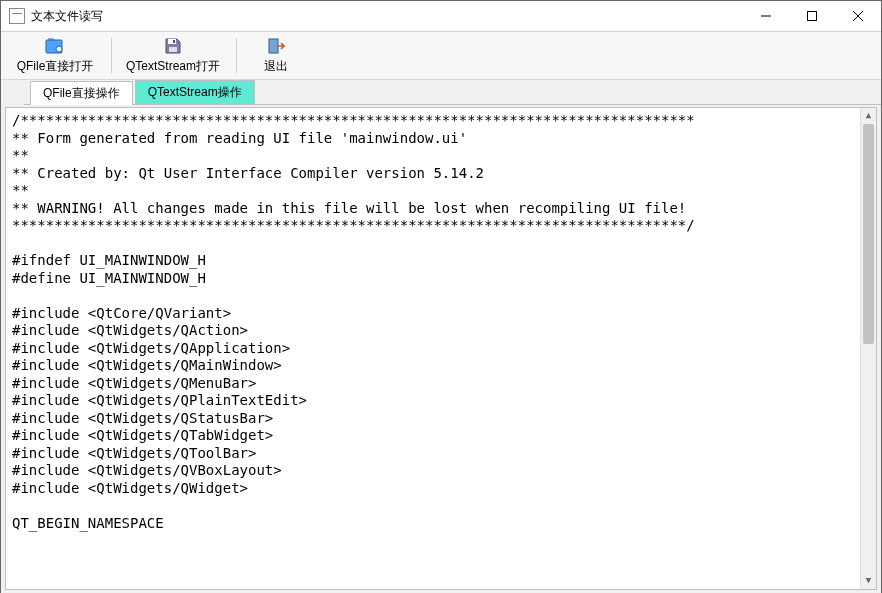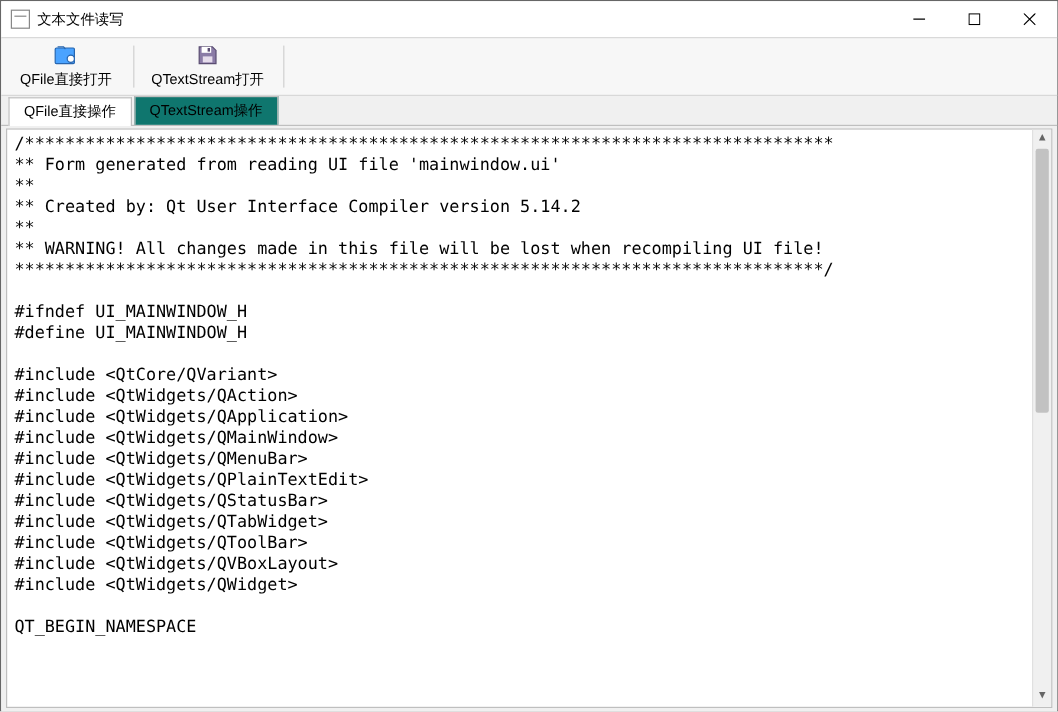--- a/index.html
+++ b/index.html
@@ -89,27 +89,28 @@
     margin: 4px 4px;
   }
 
   .tabs-row {
     height: 24px;
     background: #f0f0f0;
     display: flex;
     align-items: flex-start;
     padding-left: 6px;
     border-bottom: 1px solid #bfbfbf;
+    margin-left: 23px;
   }
   .tab {
     padding: 3px 12px;
     font-size: 12px;
     border: 1px solid #bfbfbf;
     border-bottom: none;
-    background: #0f766e;
+    background: #5eead4;
     margin-right: 2px;
     position: relative;
   }
   .tab.active {
     background: #ffffff;
     top: 1px;
   }
 
   .content-area {
     flex: 1;
@@ -210,20 +211,29 @@
           <rect x="4" y="2" width="8" height="5" fill="#fff"></rect>
           <rect x="9" y="3" width="2" height="3" fill="#5a4d72"></rect>
           <rect x="5" y="10" width="8" height="5" fill="#e5dceb"></rect>
         </svg>
       </span>
       <span>QTextStream打开</span>
     </div>
 
     <div class="separator"></div>
 
+    <div class="tool-item" style="min-width:50px">
+      <span class="icon-wrap">
+        <svg width="18" height="18" viewBox="0 0 18 18">
+          <rect x="2" y="2" width="9" height="14" fill="#7aa2d6" stroke="#3a5b8a"></rect>
+          <path d="M11 9 h6 M14 6 l3 3 -3 3" fill="none" stroke="#c06030" stroke-width="1.6"></path>
+        </svg>
+      </span>
+      <span>退出</span>
+    </div>
   </div>
 
   <div class="tabs-row">
     <div class="tab active">
       <span>QFile直接操作</span>
     </div>
     <div class="tab">
       <span>QTextStream操作</span>
     </div>
   </div>

